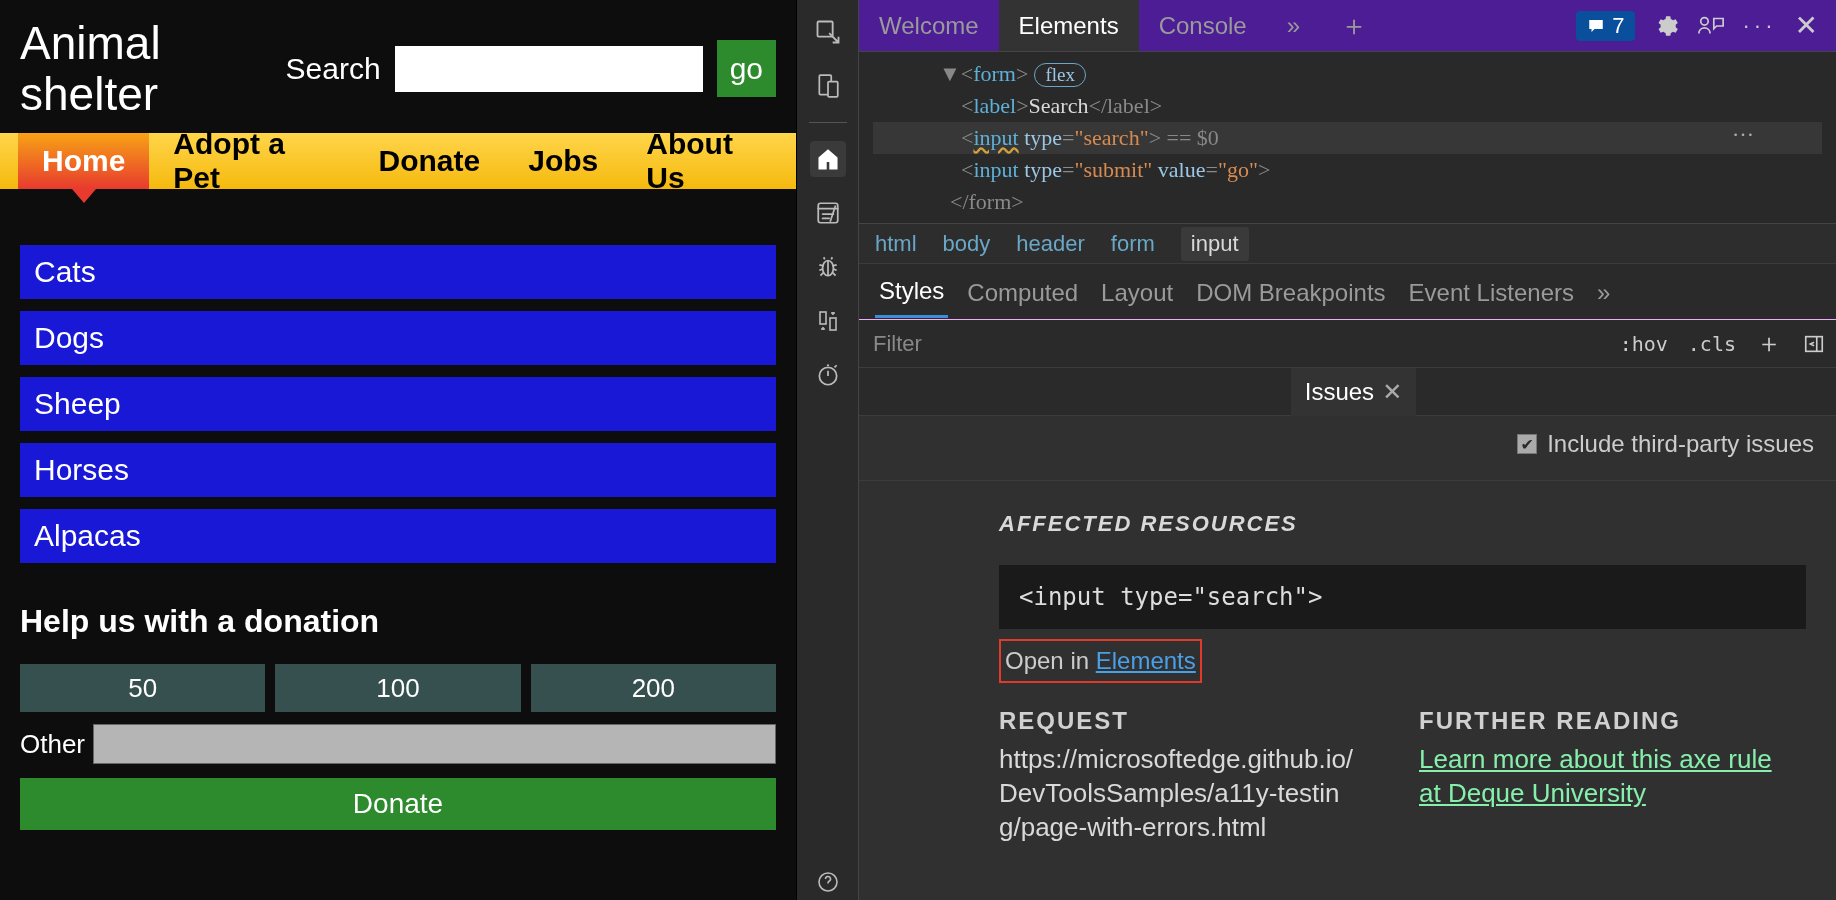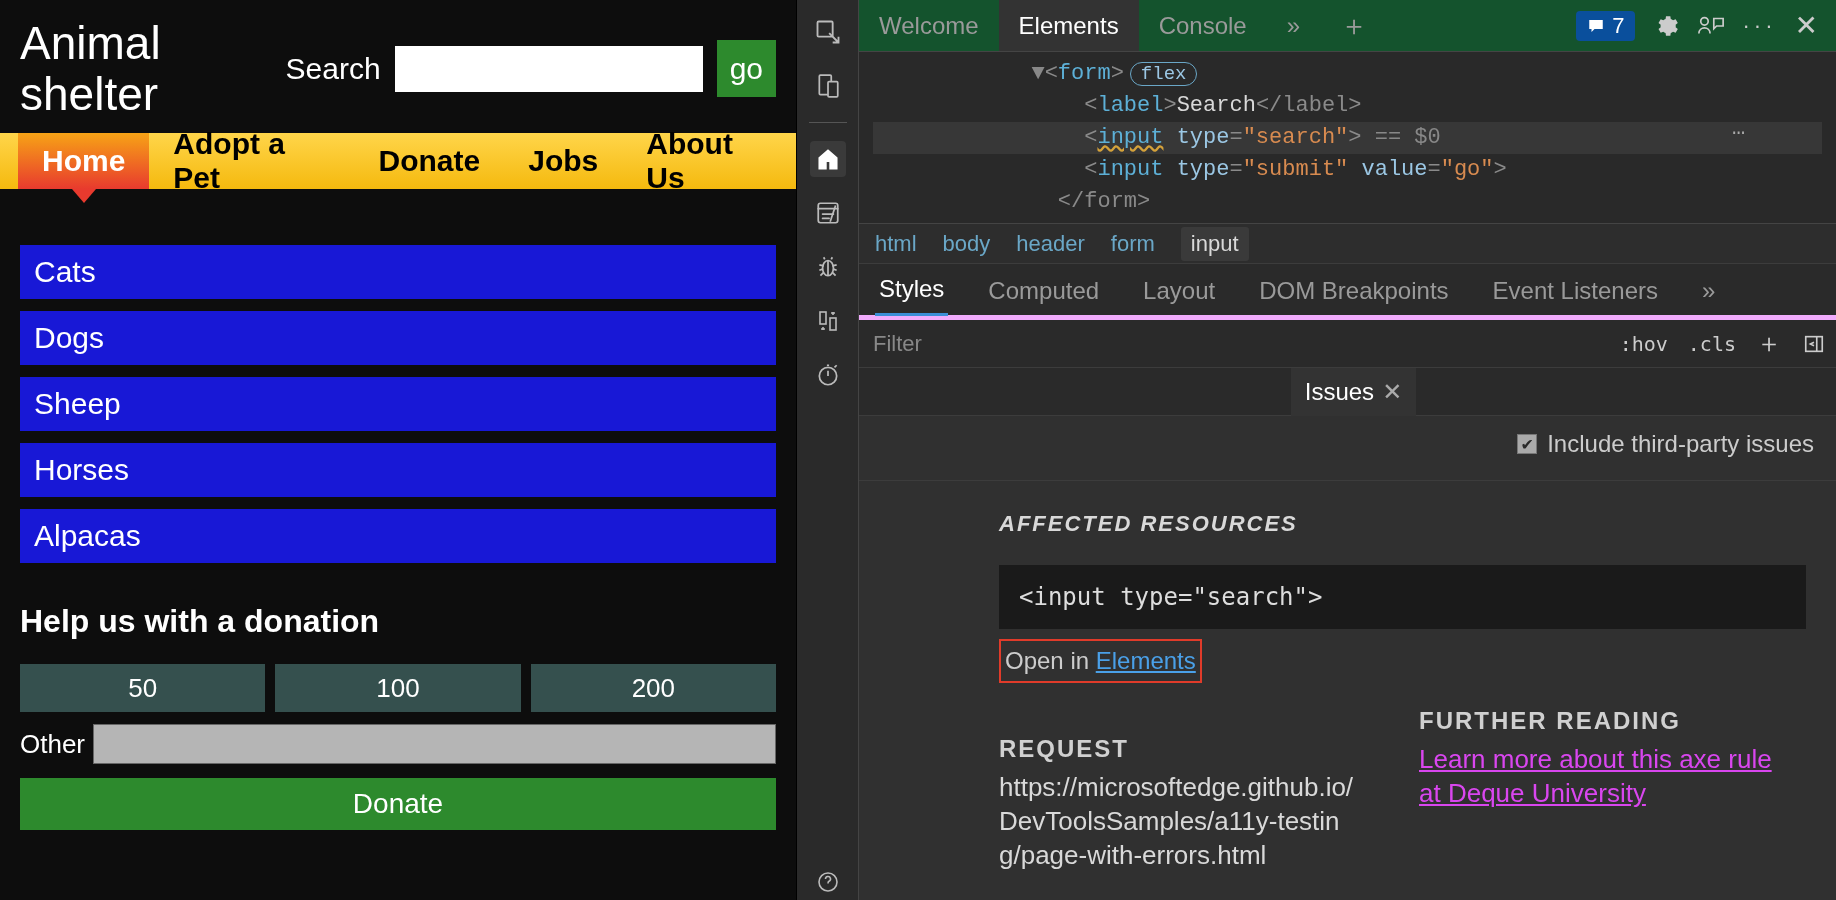--- a/index.html
+++ b/index.html
@@ -39,46 +39,46 @@
   
   .devtools { flex:1; height:900px; background:#2a2a2a; display:flex; font-size:22px; color:#ccc; border-left:1px solid #000; }
   .activity-bar { width:62px; background:#2a2a2a; border-right:1px solid #444; display:flex; flex-direction:column; align-items:center; padding-top:14px; gap:18px; }
   .activity-icon { width:36px; height:36px; display:flex; align-items:center; justify-content:center; color:#bbb; cursor:pointer; border-radius:4px; }
   .activity-icon.active { background:#3a3a3a; color:#fff; }
   .activity-divider { width:38px; border-top:1px solid #555; }
   .activity-spacer { flex:1; }
 
   .devtools-main { flex:1; display:flex; flex-direction:column; }
 
-  .tabs-row { height:52px; display:flex; align-items:center; border-bottom:1px solid #444; background:#14532d; }
+  .tabs-row { height:52px; display:flex; align-items:center; border-bottom:1px solid #444; background:#4c1d95; }
   .tab { padding:0 20px; height:100%; display:flex; align-items:center; font-size:24px; color:#9a9a9a; cursor:pointer; }
   .tab.active { background:#333; color:#fff; }
   .tabs-right { margin-left:auto; display:flex; align-items:center; gap:18px; padding-right:18px; }
   .issues-count { display:flex; align-items:center; gap:6px; background:#0a4f9c; color:#fff; padding:2px 10px; border-radius:4px; font-size:22px; }
   .icon-plain { color:#ccc; cursor:pointer; }
 
-  .dom { flex:0 0 auto; border-bottom:1px solid #444; font-family:Liberation Mono, monospace; font-size:22px; padding:6px 14px 6px 14px; background:#292929; }
+  .dom { flex:0 0 auto; border-bottom:1px solid #444; font-family:Liberation Serif, serif; font-size:22px; padding:6px 14px 6px 14px; background:#292929; }
   .dom-line { white-space:pre; line-height:1.45; }
   .dom-line.hl { background:#373737; }
   .tok-pun  { color:#8a8a8a; }
   .tok-tag  { color:#5db0d7; }
   .tok-attr { color:#9bc7e4; }
   .tok-val  { color:#d88b50; }
   .tok-text { color:#d9d9d9; }
   .tok-dim  { color:#888; }
   .pill { display:inline-block; border:1px solid #6aa7c7; border-radius:12px; padding:0 10px; color:#9bc7e4; font-size:19px; line-height:22px; margin-left:6px; }
   .wavy { text-decoration: underline wavy #d5a23a; }
   .ellips { position:absolute; left:873px; color:#aaa; }
   .dom-wrap { position:relative; }
 
   .breadcrumbs { height:40px; display:flex; align-items:center; gap:26px; padding:0 16px; font-size:22px; color:#6aa7c7; border-bottom:1px solid #3c3c3c; background:#2d2d2d; }
   .breadcrumbs span { cursor:pointer; }
   .breadcrumbs span.active { background:#3a3a3a; color:#d9d9d9; padding:4px 10px; border-radius:3px; }
 
-  .styles-tabs { height:56px; display:flex; align-items:center; gap:36px; padding:0 16px; border-bottom:5px solid #f0abfc; }
+  .styles-tabs { height:56px; display:flex; align-items:center; gap:15px; padding:0 16px; border-bottom:1px solid #f0abfc; }
   .styles-tabs .stab { font-size:24px; color:#9a9a9a; cursor:pointer; padding:12px 4px 10px; }
   .styles-tabs .stab.active { color:#fff; border-bottom:3px solid #3a8fd6; }
 
   .filter-row { height:48px; display:flex; align-items:center; border-bottom:1px solid #3c3c3c; font-family:Consolas,monospace; }
   .filter-input { flex:1; background:transparent; border:none; font-size:22px; color:#fef9c3; padding:0 14px; }
   .filter-input::placeholder { color:#888; }
   .filter-row .fbtn { padding:0 10px; color:#ccc; font-size:20px; cursor:pointer; }
   .filter-icon { display:flex; align-items:center; justify-content:center; padding:0 10px; cursor:pointer; }
 
   .drawer-tabs { height:48px; display:flex; align-items:center; padding-left:12px; border-bottom:1px solid #3c3c3c; background:#2a2a2a;flex-direction:column; }
@@ -91,22 +91,22 @@
   .check { width:20px; height:20px; border:1px solid #777; background:#aaa; display:inline-flex; align-items:center; justify-content:center; font-size:16px; color:#2a2a2a; }
 
   .issue-detail { padding: 30px 30px 10px 140px; }
   .affected { font-size:22px; letter-spacing:2px; font-weight:700; color:#d9d9d9;font-style:italic; }
   .resource-code { background:#1a1a1a; font-family:Consolas,monospace; font-size:24px; padding:18px 20px; margin-top:28px; color:#ddd; }
   .open-in { border:2px solid #e03b2a; display:inline-block; padding:6px 4px; margin-top:10px; font-size:24px; }
   .open-in a { color:#4aa0e8; text-decoration:underline; }
   .cols { display:flex; gap:60px; margin-top:24px; }
   .colh { font-size:24px; letter-spacing:2px; font-weight:700; color:#d0d0d0; margin-bottom:8px;}
   .coltxt { font-size:26px; line-height:1.3; color:#d9d9d9; }
-  .coltxt a { color:#d946ef; text-decoration:underline;text-align:right; }
-  .col-left { width: 360px; margin-top: 28px; }
+  .coltxt a { color:#86efac; text-decoration:underline;text-align:right; }
+  .col-left { width: 360px; }
   .col-right { width: 360px; }
 
   svg { display:block; }
 </style>
 </head>
 <body>
 
 <div class="page">
   <div class="header">
     <div class="site-title">

